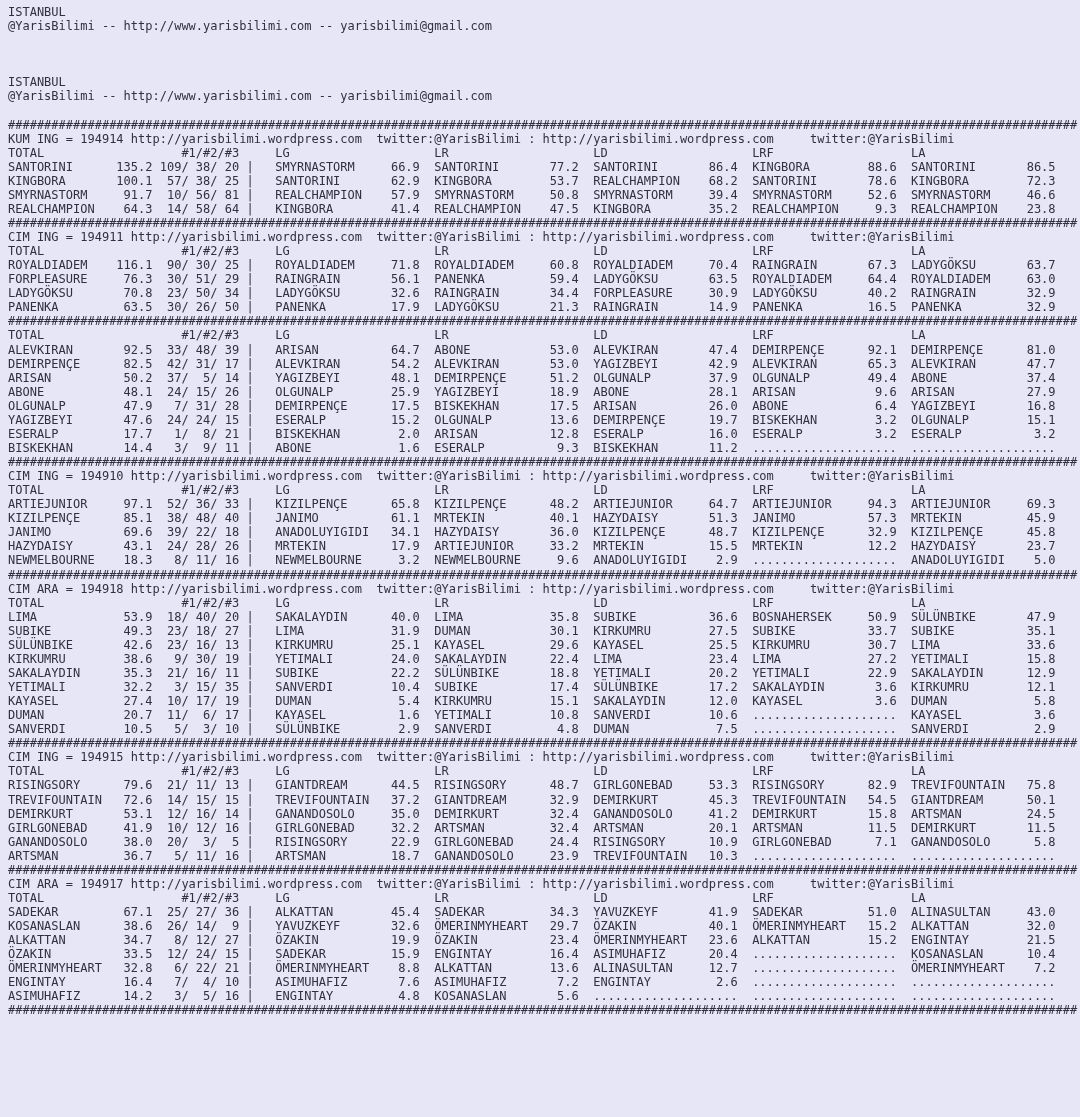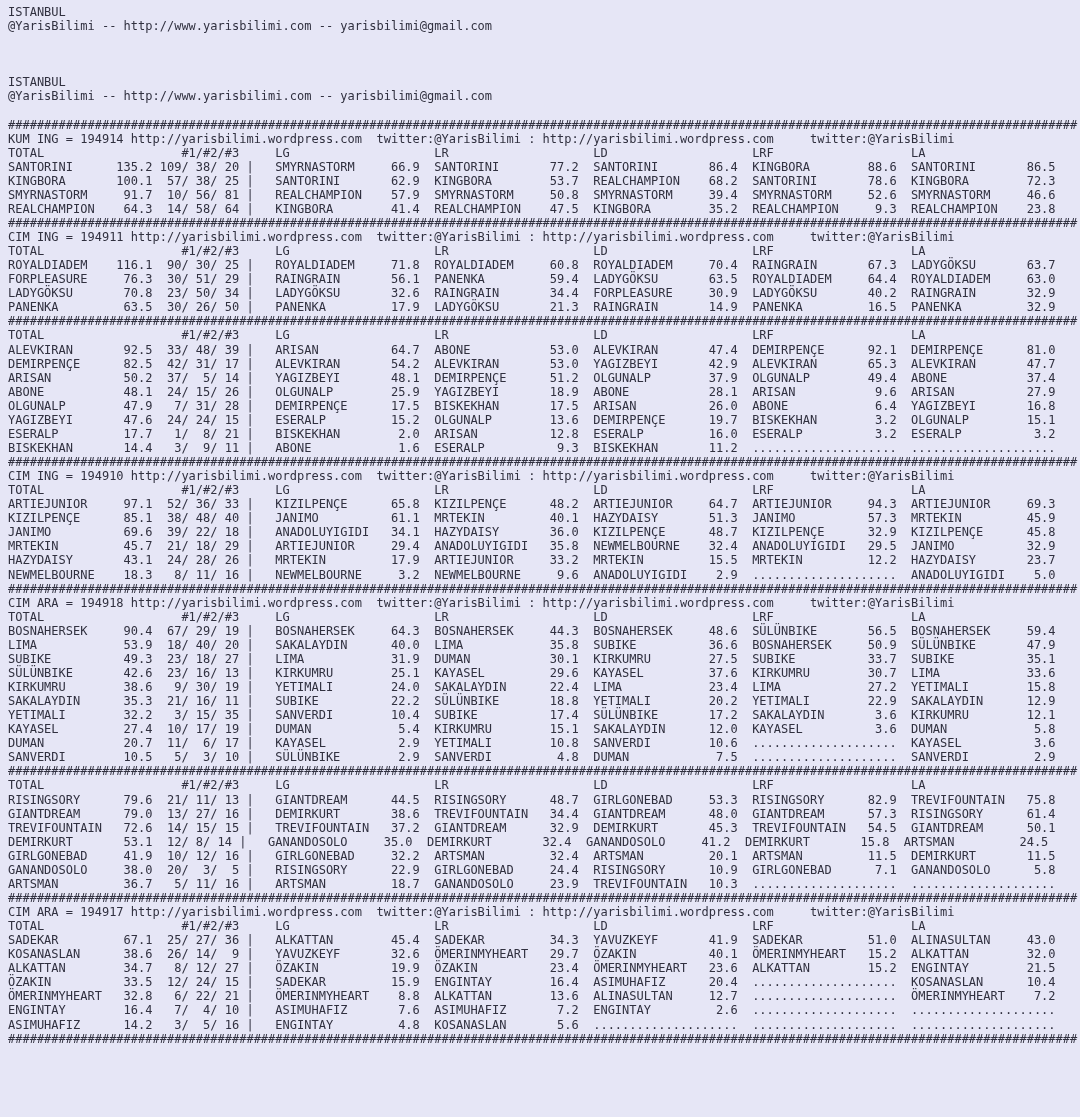--- a/index.html
+++ b/index.html
@@ -56,42 +56,40 @@
       <pre>OLGUNALP        47.9   7/ 31/ 28 |   DEMIRPENÇE      17.5  BISKEKHAN       17.5  ARISAN          26.0  ABONE            6.4  YAGIZBEYI       16.8</pre>
       <pre>YAGIZBEYI       47.6  24/ 24/ 15 |   ESERALP         15.2  OLGUNALP        13.6  DEMIRPENÇE      19.7  BISKEKHAN        3.2  OLGUNALP        15.1</pre>
       <pre>ESERALP         17.7   1/  8/ 21 |   BISKEKHAN        2.0  ARISAN          12.8  ESERALP         16.0  ESERALP          3.2  ESERALP          3.2</pre>
       <pre>BISKEKHAN       14.4   3/  9/ 11 |   ABONE            1.6  ESERALP          9.3  BISKEKHAN       11.2  ....................  ....................</pre>
       <pre>####################################################################################################################################################</pre>
       <pre>CIM ING = 194910 http://yarisbilimi.wordpress.com  twitter:@YarisBilimi : http://yarisbilimi.wordpress.com     twitter:@YarisBilimi</pre>
       <pre>TOTAL                   #1/#2/#3     LG                    LR                    LD                    LRF                   LA</pre>
       <pre>ARTIEJUNIOR     97.1  52/ 36/ 33 |   KIZILPENÇE      65.8  KIZILPENÇE      48.2  ARTIEJUNIOR     64.7  ARTIEJUNIOR     94.3  ARTIEJUNIOR     69.3</pre>
       <pre>KIZILPENÇE      85.1  38/ 48/ 40 |   JANIMO          61.1  MRTEKIN         40.1  HAZYDAISY       51.3  JANIMO          57.3  MRTEKIN         45.9</pre>
       <pre>JANIMO          69.6  39/ 22/ 18 |   ANADOLUYIGIDI   34.1  HAZYDAISY       36.0  KIZILPENÇE      48.7  KIZILPENÇE      32.9  KIZILPENÇE      45.8</pre>
-      <pre>MRTEKIN         45.7  21/ 18/ 29 |   ARTIEJUNIOR     29.4  ANADOLUYIGIDI   35.8  NEWMELBOURNE    32.4  ANADOLUYIGIDI   29.5  JANIMO          32.9</pre>
       <pre>HAZYDAISY       43.1  24/ 28/ 26 |   MRTEKIN         17.9  ARTIEJUNIOR     33.2  MRTEKIN         15.5  MRTEKIN         12.2  HAZYDAISY       23.7</pre>
       <pre>NEWMELBOURNE    18.3   8/ 11/ 16 |   NEWMELBOURNE     3.2  NEWMELBOURNE     9.6  ANADOLUYIGIDI    2.9  ....................  ANADOLUYIGIDI    5.0</pre>
       <pre>####################################################################################################################################################</pre>
       <pre>CIM ARA = 194918 http://yarisbilimi.wordpress.com  twitter:@YarisBilimi : http://yarisbilimi.wordpress.com     twitter:@YarisBilimi</pre>
       <pre>TOTAL                   #1/#2/#3     LG                    LR                    LD                    LRF                   LA</pre>
-      <pre>BOSNAHERSEK     90.4  67/ 29/ 19 |   BOSNAHERSEK     64.3  BOSNAHERSEK     44.3  BOSNAHERSEK     48.6  SÜLÜNBIKE       56.5  BOSNAHERSEK     59.4</pre>
       <pre>LIMA            53.9  18/ 40/ 20 |   SAKALAYDIN      40.0  LIMA            35.8  SUBIKE          36.6  BOSNAHERSEK     50.9  SÜLÜNBIKE       47.9</pre>
       <pre>SUBIKE          49.3  23/ 18/ 27 |   LIMA            31.9  DUMAN           30.1  KIRKUMRU        27.5  SUBIKE          33.7  SUBIKE          35.1</pre>
-      <pre>SÜLÜNBIKE       42.6  23/ 16/ 13 |   KIRKUMRU        25.1  KAYASEL         29.6  KAYASEL         37.6  KIRKUMRU        30.7  LIMA            33.6</pre>
+      <pre>SÜLÜNBIKE       42.6  23/ 16/ 13 |   KIRKUMRU        25.1  KAYASEL         29.6  KAYASEL         25.5  KIRKUMRU        30.7  LIMA            33.6</pre>
       <pre>KIRKUMRU        38.6   9/ 30/ 19 |   YETIMALI        24.0  SAKALAYDIN      22.4  LIMA            23.4  LIMA            27.2  YETIMALI        15.8</pre>
       <pre>SAKALAYDIN      35.3  21/ 16/ 11 |   SUBIKE          22.2  SÜLÜNBIKE       18.8  YETIMALI        20.2  YETIMALI        22.9  SAKALAYDIN      12.9</pre>
       <pre>YETIMALI        32.2   3/ 15/ 35 |   SANVERDI        10.4  SUBIKE          17.4  SÜLÜNBIKE       17.2  SAKALAYDIN       3.6  KIRKUMRU        12.1</pre>
       <pre>KAYASEL         27.4  10/ 17/ 19 |   DUMAN            5.4  KIRKUMRU        15.1  SAKALAYDIN      12.0  KAYASEL          3.6  DUMAN            5.8</pre>
-      <pre>DUMAN           20.7  11/  6/ 17 |   KAYASEL          2.9  YETIMALI        10.8  SANVERDI        10.6  ....................  KAYASEL          3.6</pre>
+      <pre>DUMAN           20.7  11/  6/ 17 |   KAYASEL          1.6  YETIMALI        10.8  SANVERDI        10.6  ....................  KAYASEL          3.6</pre>
       <pre>SANVERDI        10.5   5/  3/ 10 |   SÜLÜNBIKE        2.9  SANVERDI         4.8  DUMAN            7.5  ....................  SANVERDI         2.9</pre>
       <pre>####################################################################################################################################################</pre>
+      <pre>CIM ING = 194915 http://yarisbilimi.wordpress.com  twitter:@YarisBilimi : http://yarisbilimi.wordpress.com     twitter:@YarisBilimi</pre>
       <pre>TOTAL                   #1/#2/#3     LG                    LR                    LD                    LRF                   LA</pre>
       <pre>RISINGSORY      79.6  21/ 11/ 13 |   GIANTDREAM      44.5  RISINGSORY      48.7  GIRLGONEBAD     53.3  RISINGSORY      82.9  TREVIFOUNTAIN   75.8</pre>
-      <pre>GIANTDREAM      79.0  13/ 27/ 16 |   DEMIRKURT       38.6  TREVIFOUNTAIN   34.4  GIANTDREAM      48.0  GIANTDREAM      57.3  RISINGSORY      61.4</pre>
       <pre>TREVIFOUNTAIN   72.6  14/ 15/ 15 |   TREVIFOUNTAIN   37.2  GIANTDREAM      32.9  DEMIRKURT       45.3  TREVIFOUNTAIN   54.5  GIANTDREAM      50.1</pre>
-      <pre>DEMIRKURT       53.1  12/ 8/ 14 |   GANANDOSOLO     35.0  DEMIRKURT       32.4  GANANDOSOLO     41.2  DEMIRKURT       15.8  ARTSMAN         24.5</pre>
+      <pre>DEMIRKURT       53.1  12/ 16/ 14 |   GANANDOSOLO     35.0  DEMIRKURT       32.4  GANANDOSOLO     41.2  DEMIRKURT       15.8  ARTSMAN         24.5</pre>
       <pre>GIRLGONEBAD     41.9  10/ 12/ 16 |   GIRLGONEBAD     32.2  ARTSMAN         32.4  ARTSMAN         20.1  ARTSMAN         11.5  DEMIRKURT       11.5</pre>
       <pre>GANANDOSOLO     38.0  20/  3/  5 |   RISINGSORY      22.9  GIRLGONEBAD     24.4  RISINGSORY      10.9  GIRLGONEBAD      7.1  GANANDOSOLO      5.8</pre>
       <pre>ARTSMAN         36.7   5/ 11/ 16 |   ARTSMAN         18.7  GANANDOSOLO     23.9  TREVIFOUNTAIN   10.3  ....................  ....................</pre>
       <pre>####################################################################################################################################################</pre>
       <pre>CIM ARA = 194917 http://yarisbilimi.wordpress.com  twitter:@YarisBilimi : http://yarisbilimi.wordpress.com     twitter:@YarisBilimi</pre>
       <pre>TOTAL                   #1/#2/#3     LG                    LR                    LD                    LRF                   LA</pre>
       <pre>SADEKAR         67.1  25/ 27/ 36 |   ALKATTAN        45.4  SADEKAR         34.3  YAVUZKEYF       41.9  SADEKAR         51.0  ALINASULTAN     43.0</pre>
       <pre>KOSANASLAN      38.6  26/ 14/  9 |   YAVUZKEYF       32.6  ÖMERINMYHEART   29.7  ÖZAKIN          40.1  ÖMERINMYHEART   15.2  ALKATTAN        32.0</pre>
       <pre>ALKATTAN        34.7   8/ 12/ 27 |   ÖZAKIN          19.9  ÖZAKIN          23.4  ÖMERINMYHEART   23.6  ALKATTAN        15.2  ENGINTAY        21.5</pre>
       <pre>ÖZAKIN          33.5  12/ 24/ 15 |   SADEKAR         15.9  ENGINTAY        16.4  ASIMUHAFIZ      20.4  ....................  KOSANASLAN      10.4</pre>

